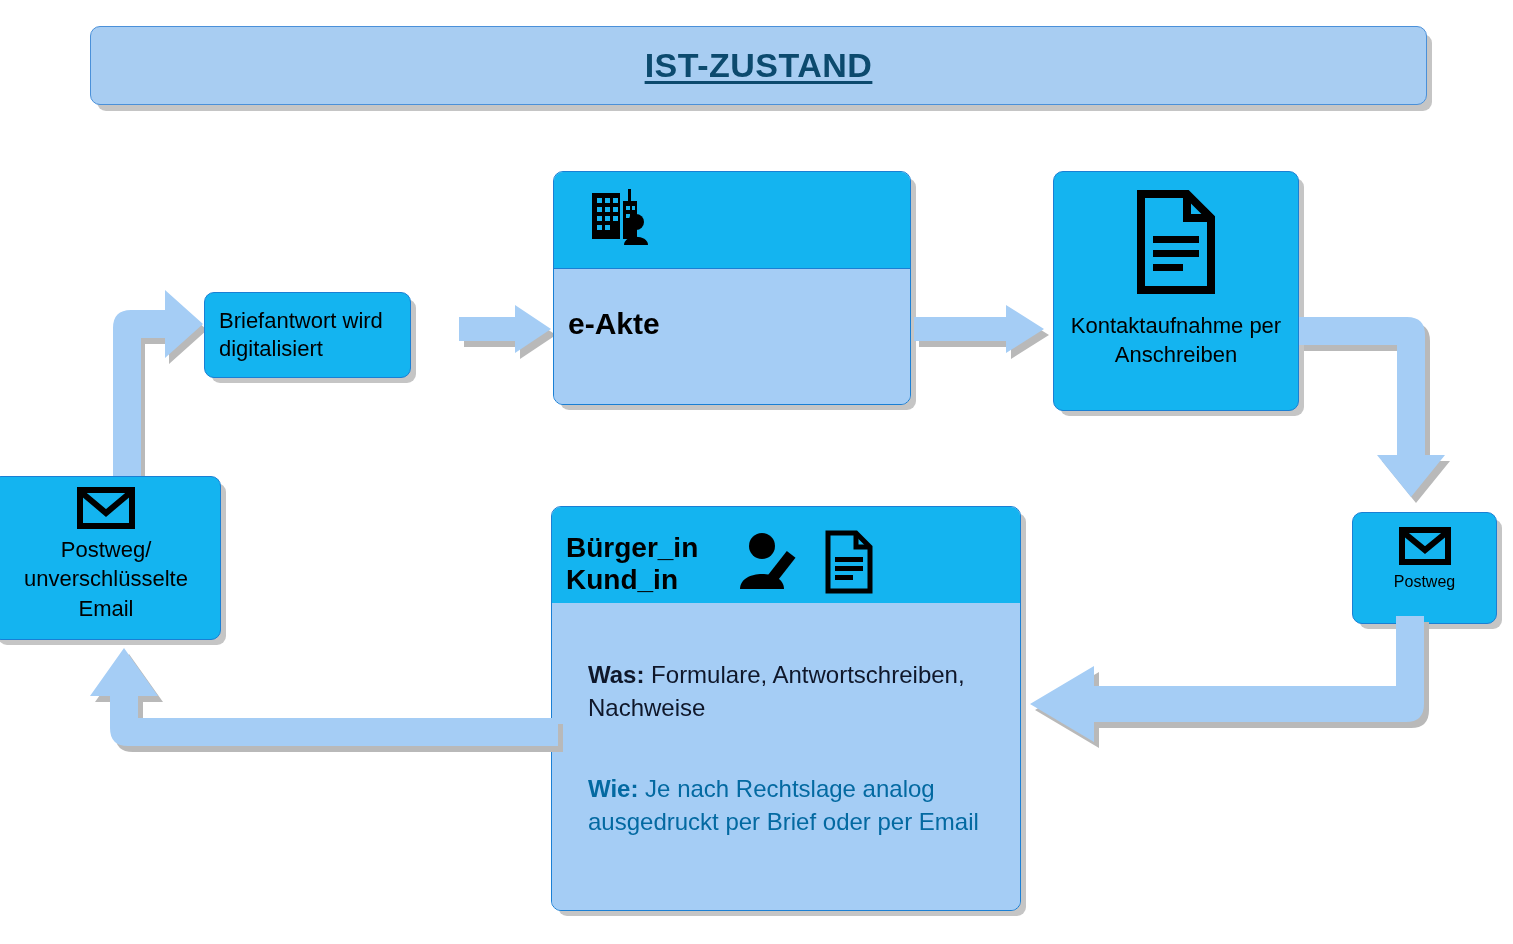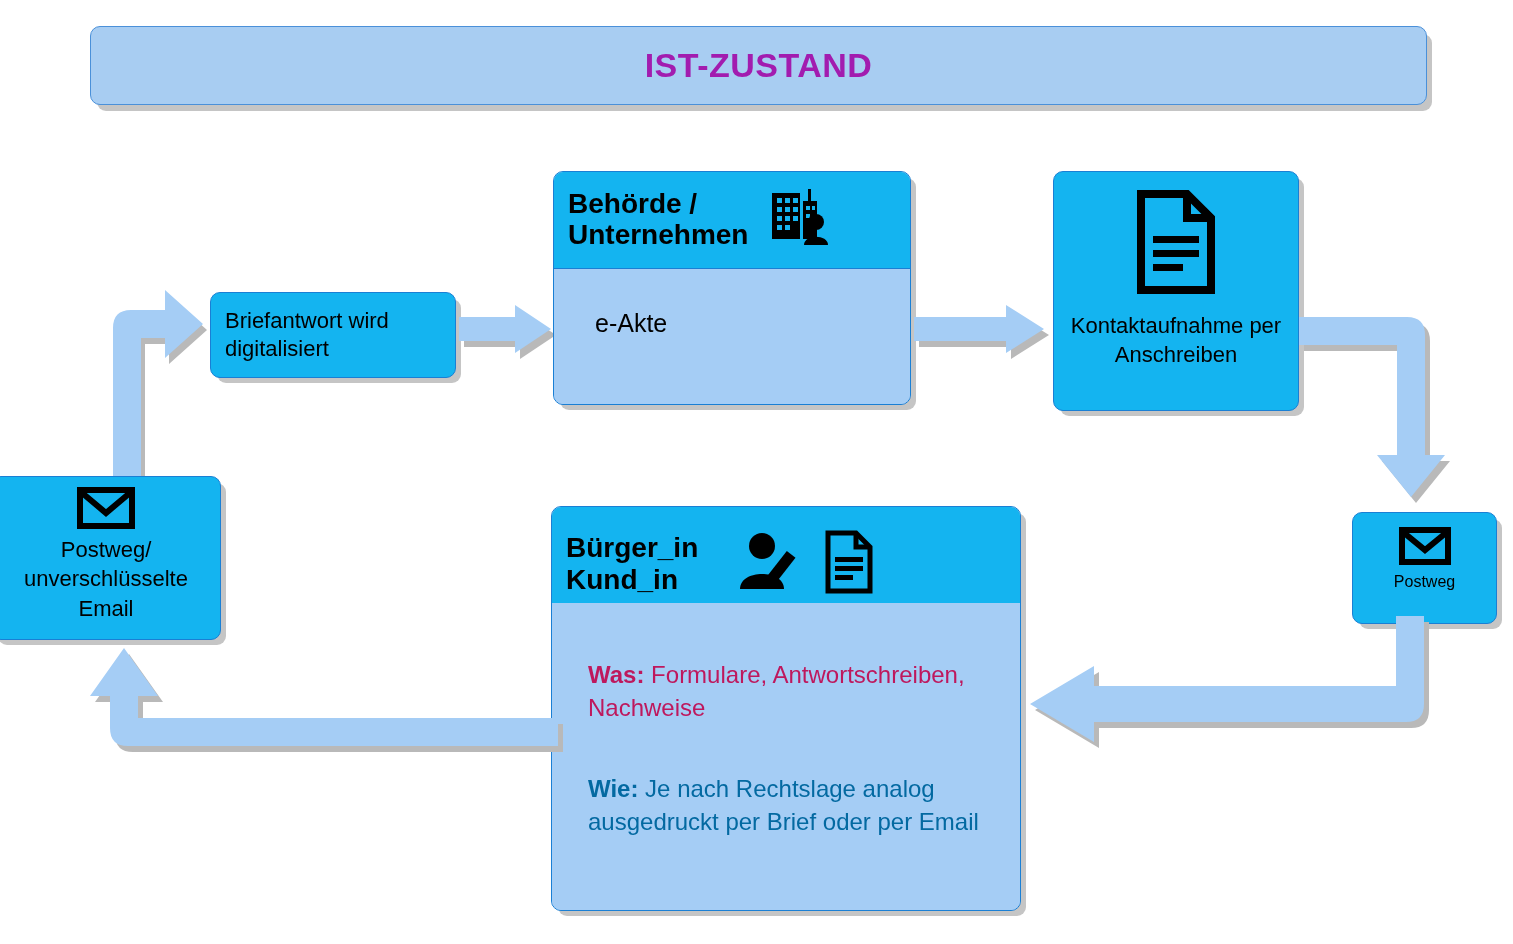--- a/index.html
+++ b/index.html
@@ -38,21 +38,22 @@
     border-radius:10px;
     background:#a8cdf2;
     box-shadow:6px 7px 0 -1px rgba(150,150,150,0.55);
     display:flex;
     align-items:center;
     justify-content:center;
   }
   .title-bar .title-text{
     font-size:34px;
     font-weight:bold;
-    color:#a21caf;
+    color:#0c4a6e;
+    text-decoration:underline;
     text-underline-offset:4px;
     letter-spacing:0.5px;
   }
 
   
   .hdr{
     position:absolute;
     left:0; top:0; right:0;
     background:#14b4f0;
     border-bottom:1.5px solid #1a7fd4;
@@ -107,37 +108,35 @@
 
   <div class="arrow" style="left:103px; top:288px; width:110px; height:265px;">
     <svg width="110" height="265" viewBox="0 0 110 265">
       <g transform="translate(4,6)">
         <path d="M 10,250 L 10,40 Q 10,22 28,22 L 62,22 L 62,2 L 100,36 L 62,70 L 62,50 L 38,50 L 38,250 Z" fill="#b9b9b9"></path>
       </g>
       <path d="M 10,250 L 10,40 Q 10,22 28,22 L 62,22 L 62,2 L 100,36 L 62,70 L 62,50 L 38,50 L 38,250 Z" fill="#a5cdf5"></path>
     </svg>
   </div>
 
-  <div class="node" style="left:210px; top:292px; width:246px; height:86px;">
+  <div class="node" style="left:204px; top:292px; width:207px; height:86px;">
     <div class="simple-label" style="left:0; top:0; right:0; bottom:0; display:flex; align-items:center; padding:0 14px; font-size:22px; line-height:1.28;">Briefantwort wird digitalisiert</div>
   </div>
 
   <div class="arrow" style="left:459px; top:305px; width:100px; height:62px;">
     <svg width="100" height="62" viewBox="0 0 100 62">
       <g transform="translate(5,6)">
         <path d="M 0,12 L 56,12 L 56,0 L 92,24 L 56,48 L 56,36 L 0,36 Z" fill="#b9b9b9"></path>
       </g>
       <path d="M 0,12 L 56,12 L 56,0 L 92,24 L 56,48 L 56,36 L 0,36 Z" fill="#a5cdf5"></path>
     </svg>
   </div>
 
   <div class="node light" style="left:553px; top:171px; width:358px; height:234px;">
     <div class="hdr" style="height:97px;">
-      <span class="hdr-label">Behörde /
-Unternehmen</span>
       <span class="hdr-icons">
         <span>
           <svg width="62" height="60" viewBox="0 0 62 60" fill="#000">
 
             <rect x="2" y="6" width="28" height="46"></rect>
 
             <g fill="#14b4f0">
               <rect x="7" y="11" width="5" height="5"></rect>
                 <rect x="15" y="11" width="5" height="5"></rect>
                 <rect x="23" y="11" width="5" height="5"></rect>
@@ -159,21 +158,21 @@
               <rect x="36" y="27" width="4" height="4"></rect>
             </g>
 
             <circle cx="46" cy="35" r="8"></circle>
             <path d="M 34,58 C 34,47 58,47 58,58 Z"></path>
           </svg>
         </span>
       </span>
     </div>
     <div class="bodyarea" style="top:97px;">
-      <div class="simple-label" style="left:14px; right:14px; top:0; bottom:0; display:flex; align-items:center; font-size:25px; font-weight:normal; padding-bottom:26px;margin-left:27px;">e-Akte</div>
+      <div class="simple-label" style="left:14px; right:14px; top:0; bottom:0; display:flex; align-items:center; font-size:30px; font-weight:bold; padding-bottom:26px;">e-Akte</div>
     </div>
   </div>
 
   <div class="arrow" style="left:914px; top:305px; width:140px; height:62px;">
     <svg width="140" height="62" viewBox="0 0 140 62">
       <g transform="translate(5,6)">
         <path d="M 0,12 L 92,12 L 92,0 L 130,24 L 92,48 L 92,36 L 0,36 Z" fill="#b9b9b9"></path>
       </g>
       <path d="M 0,12 L 92,12 L 92,0 L 130,24 L 92,48 L 92,36 L 0,36 Z" fill="#a5cdf5"></path>
     </svg>
@@ -241,21 +240,21 @@
             <path d="M 4,3 L 32,3 L 46,17 L 46,61 L 4,61 Z" fill="none" stroke="#000" stroke-width="5"></path>
             <path d="M 32,3 L 32,17 L 46,17" fill="none" stroke="#000" stroke-width="5"></path>
             <rect x="11" y="27" width="28" height="5" fill="#000"></rect>
             <rect x="11" y="36" width="28" height="5" fill="#000"></rect>
             <rect x="11" y="45" width="18" height="5" fill="#000"></rect>
           </svg>
         </span>
       </span>
     </div>
     <div class="bodyarea" style="top:96px;">
-      <div style="position:absolute; left:36px; right:18px; top:56px; font-size:24px; line-height:1.36; color:#be185d;">
+      <div style="position:absolute; left:36px; right:18px; top:56px; font-size:24px; line-height:1.36; color:#0f172a;">
         <b>Was:</b><span> Formulare, Antwortschreiben, Nachweise</span>
       </div>
       <div style="position:absolute; left:36px; right:18px; top:170px; font-size:24px; line-height:1.36; color:#0369a1;">
         <b>Wie:</b><span> Je nach Rechtslage analog ausgedruckt per Brief oder per Email</span>
       </div>
     </div>
   </div>
 
   <div class="arrow" style="left:80px; top:634px; width:490px; height:125px;">
     <svg width="490" height="125" viewBox="0 0 490 125">

